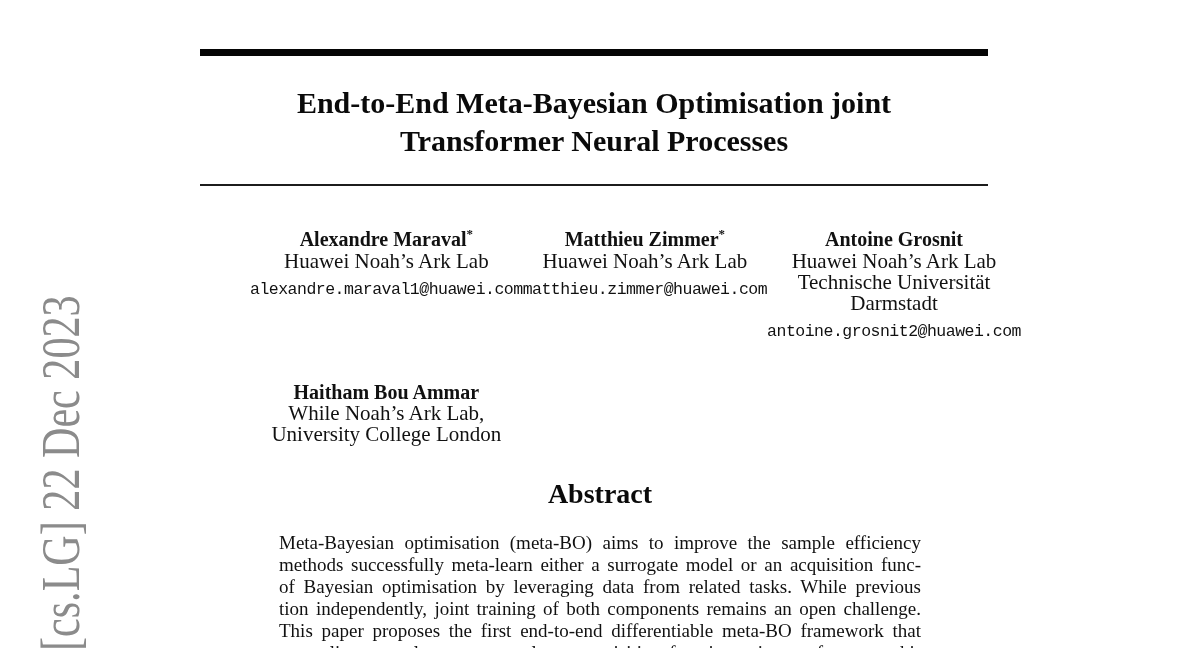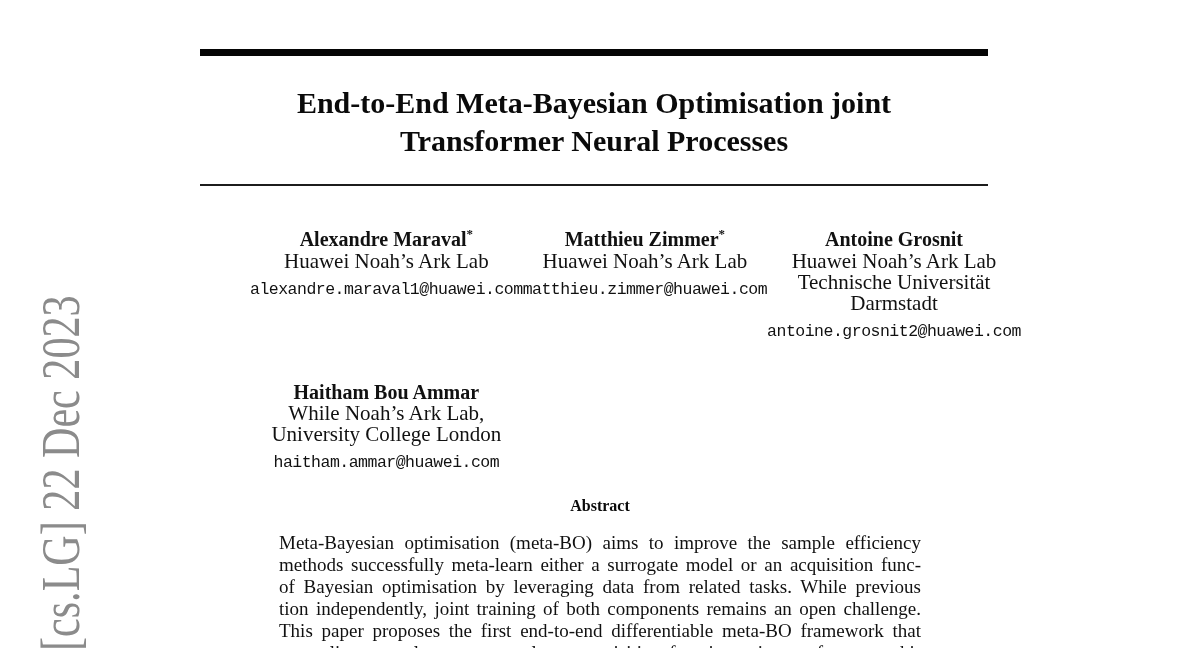--- a/index.html
+++ b/index.html
@@ -90,25 +90,25 @@
     font-size: 16.5px;
     line-height: 20px;
     letter-spacing: -0.5px;
     margin-top: 8px;
   }
 
   
   .abstract-heading {
     position: absolute;
     left: 200px;
-    top: 493px;
+    top: 481px;
     width: 800px;
     text-align: center;
     font-weight: bold;
-    font-size: 16px;
+    font-size: 28px;
     line-height: 26px;
     color: #0a0a0a;
   }
   .abstract-body {
     position: absolute;
     left: 279px;
     top: 532px;
     width: 642px;
     font-size: 19px;
   }
@@ -155,21 +155,20 @@
       <div class="author-name"><span>Antoine Grosnit</span><sup></sup></div>
       <div class="author-affil">Huawei Noah’s Ark Lab</div>
       <div class="author-affil">Technische Universität Darmstadt</div>
       <div class="author-email">antoine.grosnit2@huawei.com</div>
     </div>
 
     <div class="author-block">
       <div class="author-name"><span>Haitham Bou Ammar</span><sup></sup></div>
       <div class="author-affil">While Noah’s Ark Lab,</div>
       <div class="author-affil">University College London</div>
-      <div class="author-email">haitham.ammar@huawei.com</div>
     </div>
 
   </div>
 
   <div class="abstract-heading">Abstract</div>
 
   <div class="abstract-body">
     <div class="abstract-line">Meta-Bayesian optimisation (meta-BO) aims to improve the sample efficiency</div>
     <div class="abstract-line">methods successfully meta-learn either a surrogate model or an acquisition func-</div>
     <div class="abstract-line">of Bayesian optimisation by leveraging data from related tasks. While previous</div>

